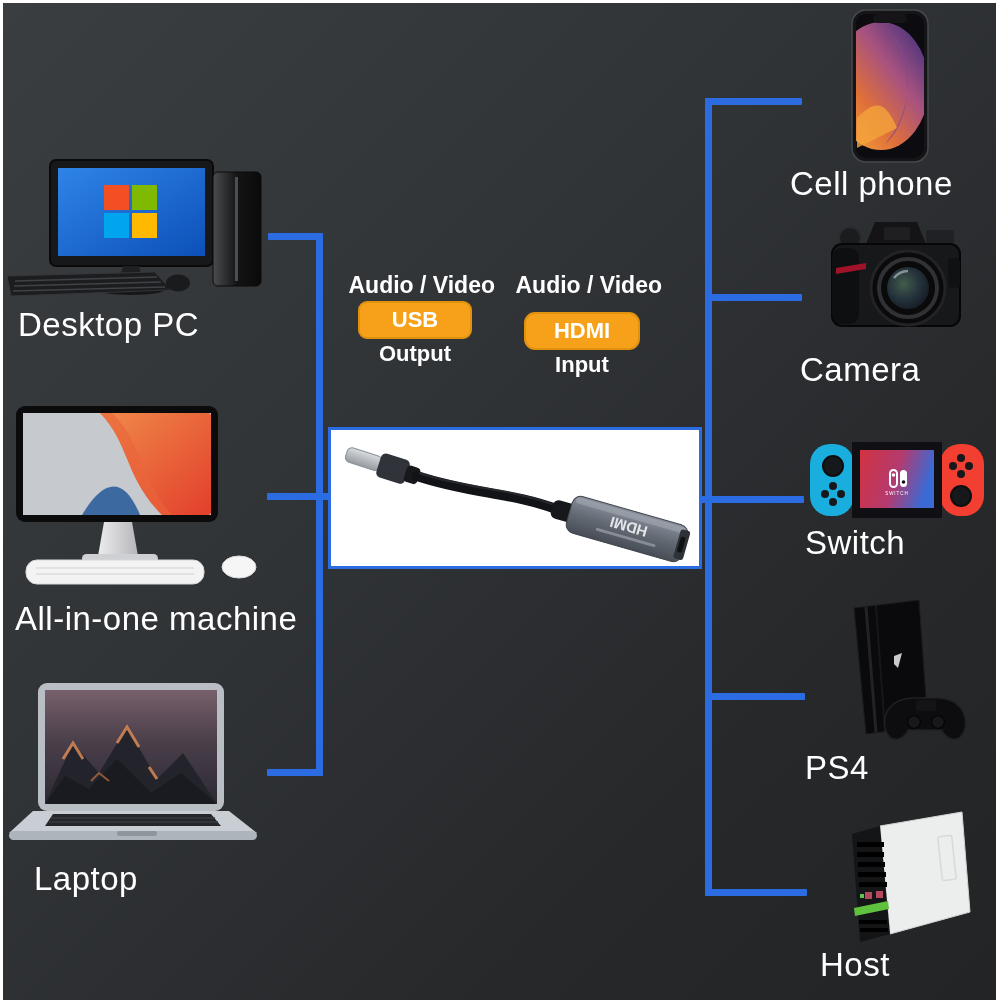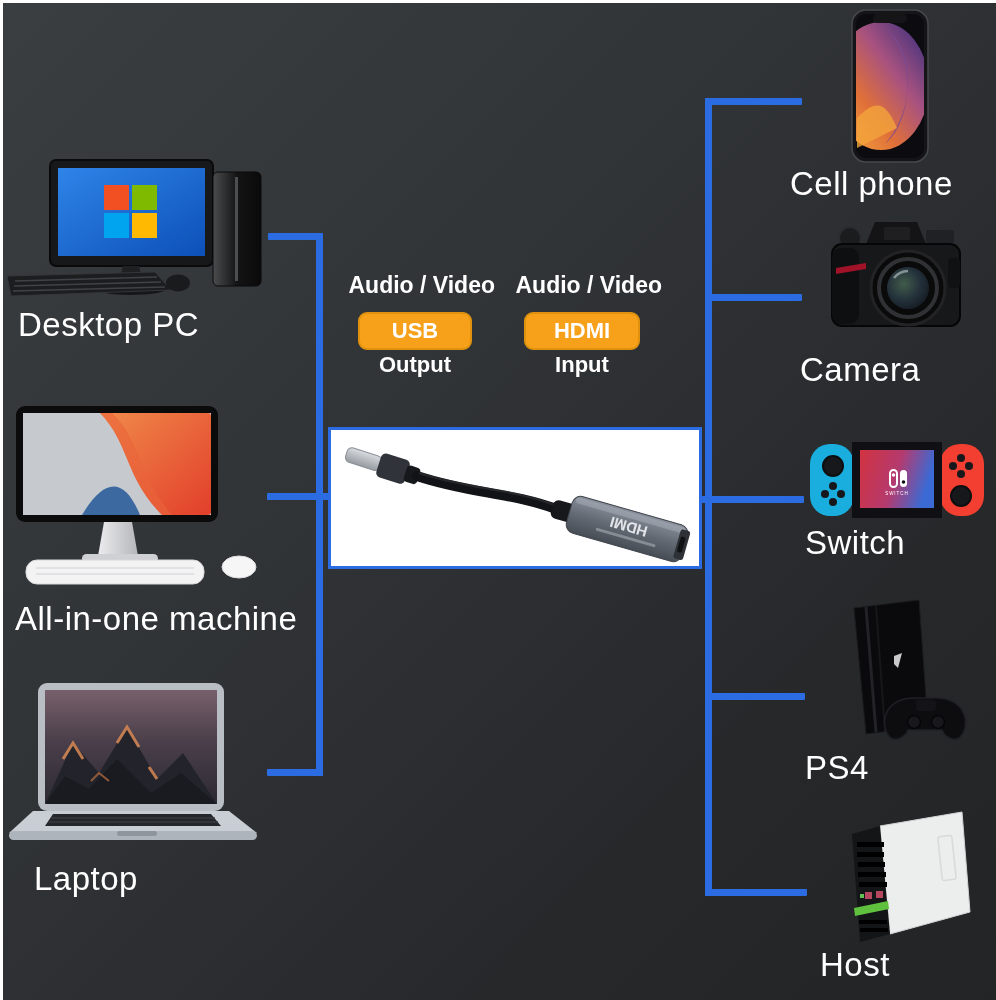--- a/index.html
+++ b/index.html
@@ -235,22 +235,22 @@
     <rect x="36" y="83" width="7" height="7" fill="#b5485e"></rect>
     <rect x="20" y="86" width="4" height="4" fill="#62c152"></rect>
     <polygon points="14,100 48,93 49,101 15,108" fill="#5fc13e"></polygon>
     <rect x="19" y="112" width="28" height="4" fill="#000"></rect>
     <rect x="20" y="120" width="28" height="4" fill="#000"></rect>
   </svg>
   <div class="dev-label" style="left:820px;top:946px;width:200px;">Host</div>
 
   <div class="cap" style="left:335px;top:272px;width:160px;">Audio / Video</div>
   <div class="cap" style="left:502px;top:272px;width:160px;">Audio / Video</div>
-  <div class="badge" style="left:358px;top:312px;width:110px;">USB Output</div>
-  <div class="badge" style="left:524px;top:312px;width:112px;">HDMI Input</div>
+  <div class="badge" style="left:358px;top:301px;width:110px;">USB Output</div>
+  <div class="badge" style="left:524px;top:312px;width:112px;border-radius:11px;">HDMI Input</div>
 
   <div class="product-box">
     <svg width="368" height="136" viewBox="0 0 368 136">
       <defs>
         <linearGradient id="bodyGrad" x1="0" y1="0" x2="0" y2="1">
           <stop offset="0" stop-color="#8b929d"></stop>
             <stop offset=".5" stop-color="#636a74"></stop>
             <stop offset="1" stop-color="#474d55"></stop>
         </linearGradient>
         <linearGradient id="plugMetal" x1="0" y1="0" x2="0" y2="1">

